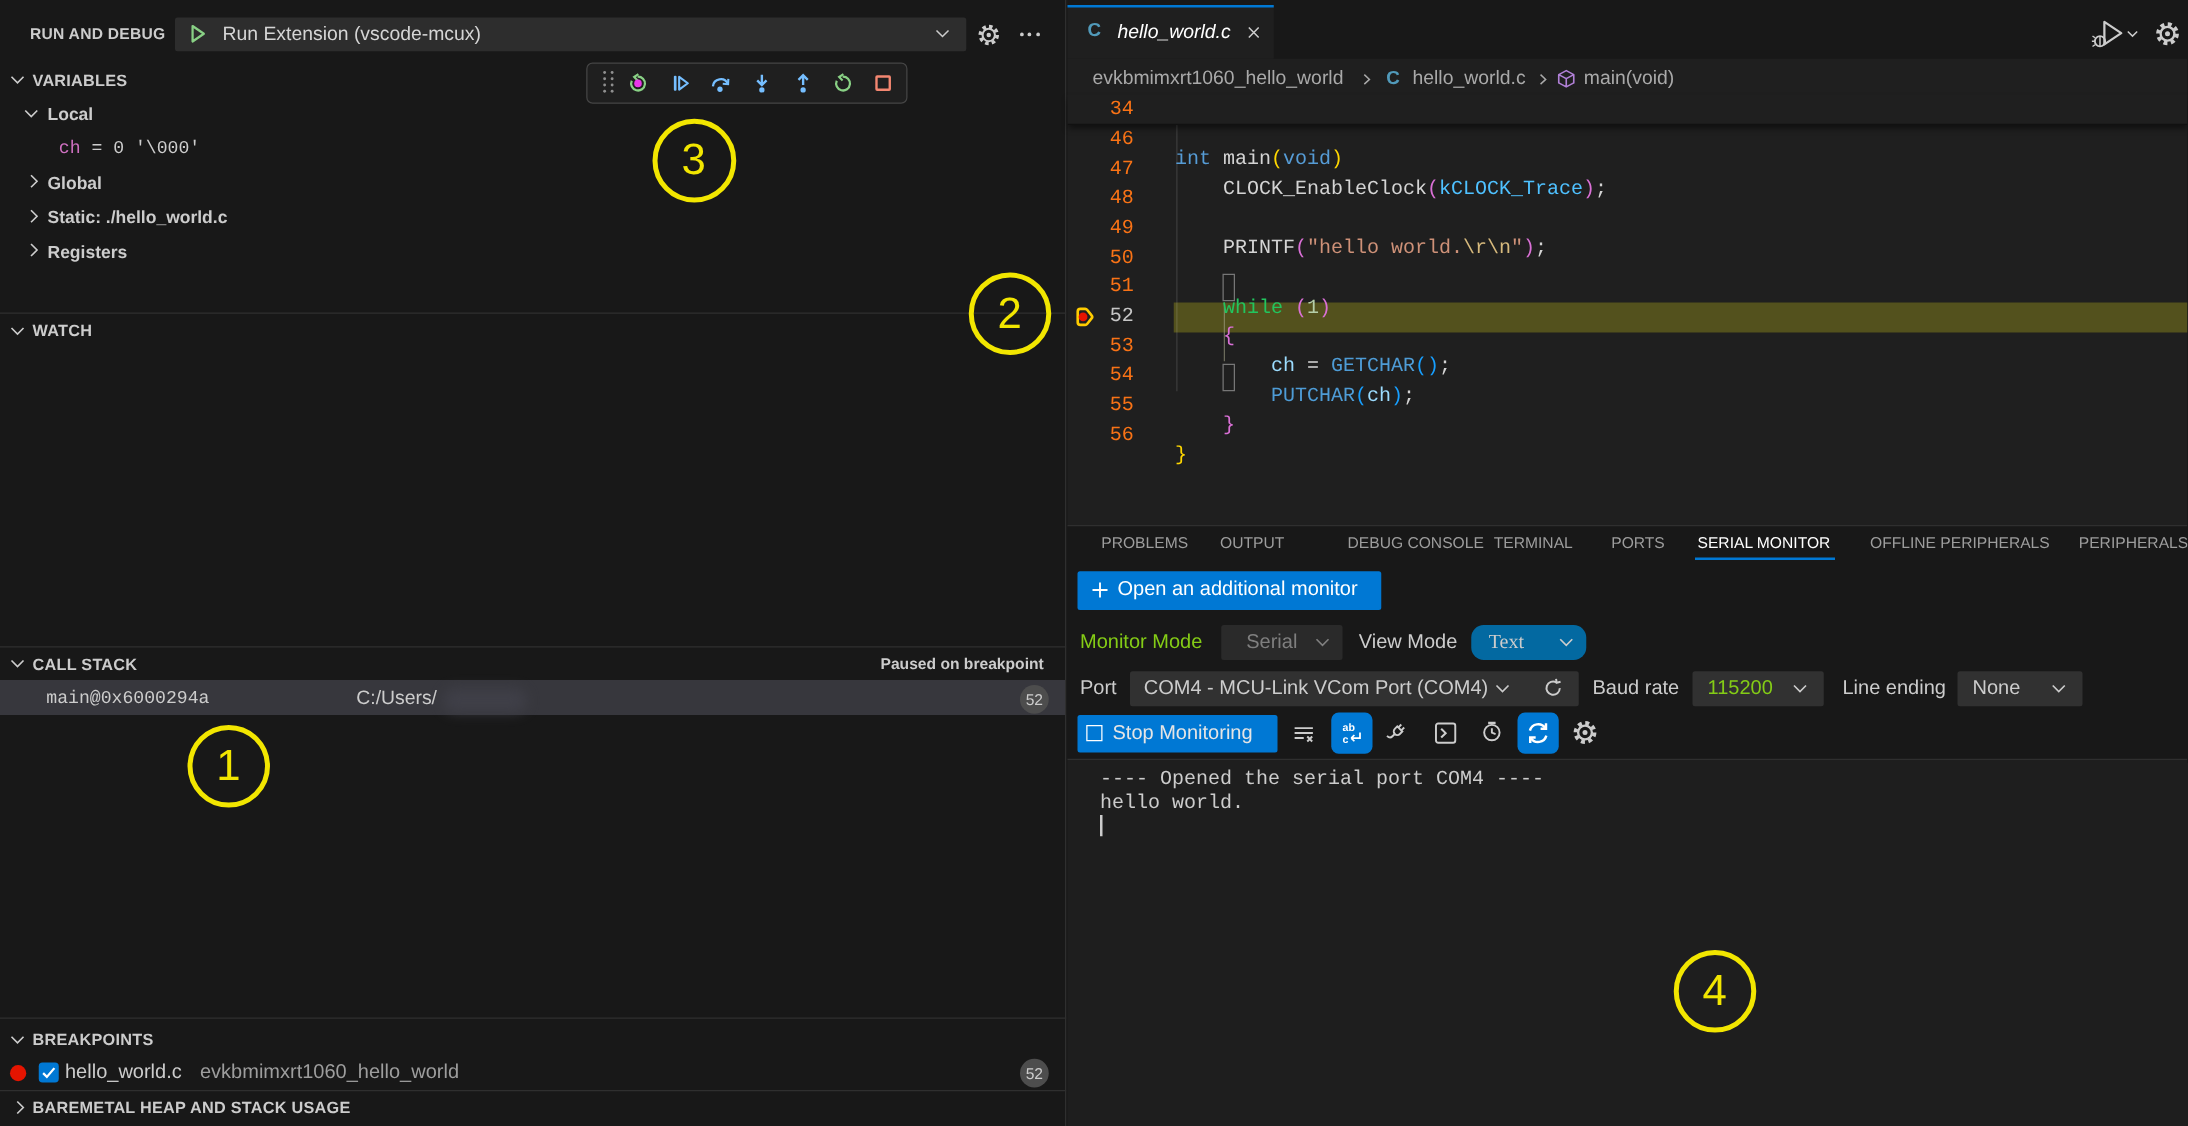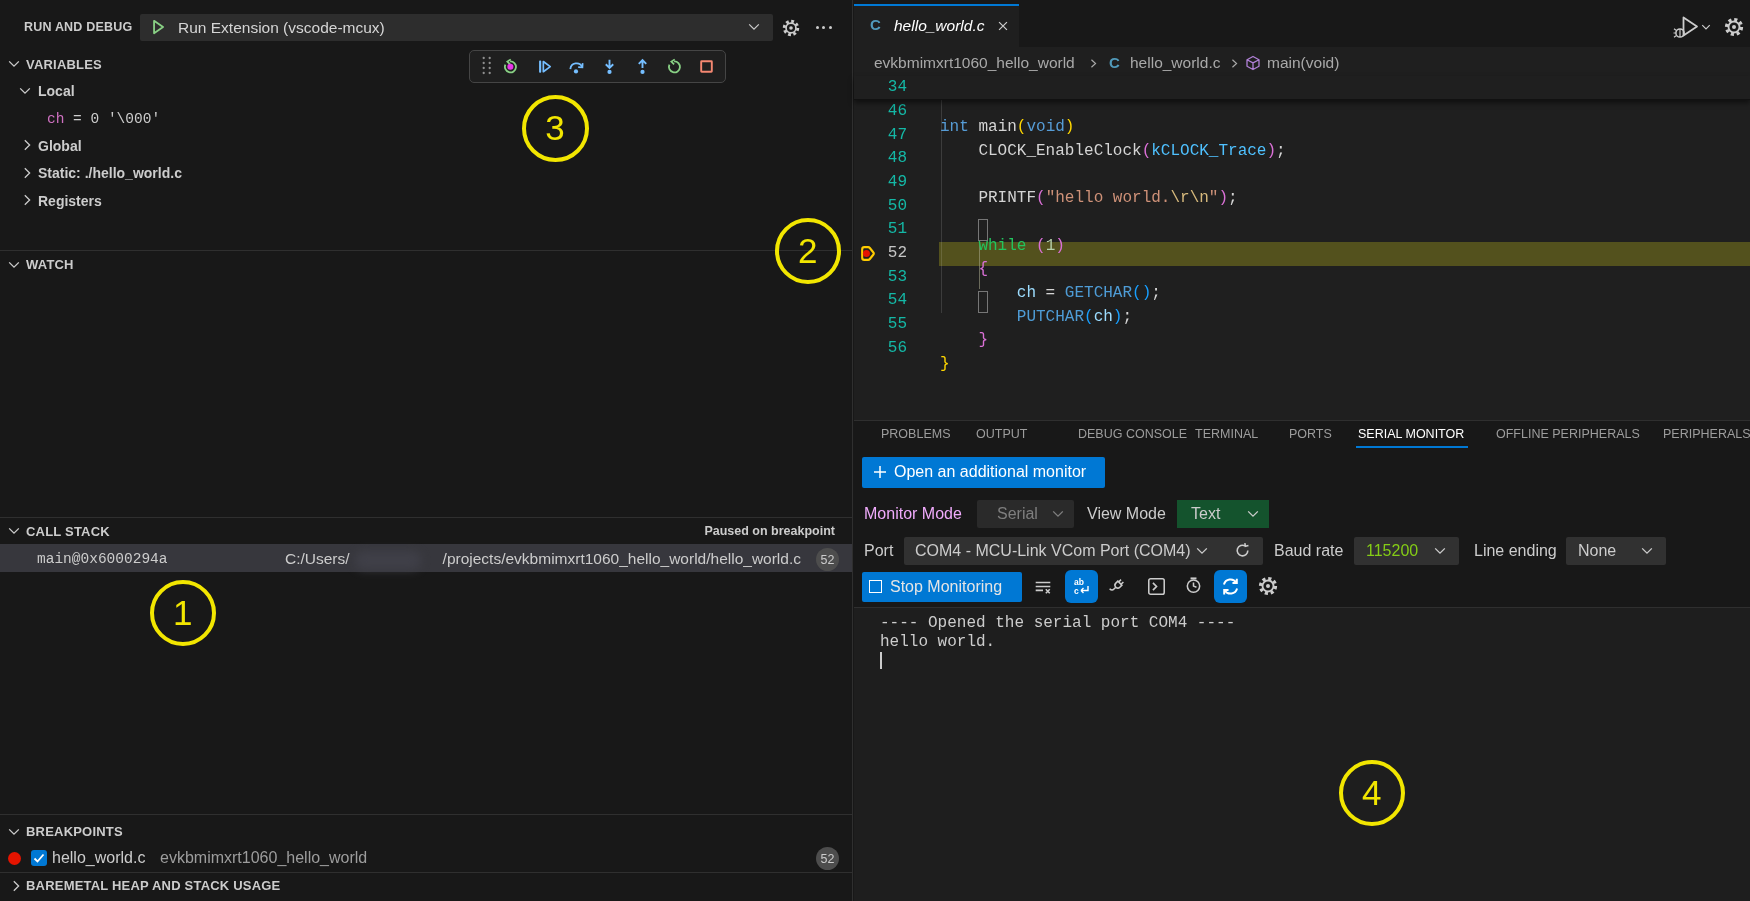--- a/index.html
+++ b/index.html
@@ -75,21 +75,20 @@
   <svg class="abs" style="left:7px;top:524px;" width="14" height="14" viewBox="0 0 16 16">
       <path d="M2.5 5 L8 10.5 L13.5 5" fill="none" stroke="#cccccc" stroke-width="1.5"></path>
     </svg>
   <div class="abs hdr" style="left:26px;top:524px;font-size:13px;">CALL STACK</div>
   <div class="abs" style="right:17px;top:524px;font-size:12.5px;font-weight:600;color:#cccccc;">Paused on breakpoint</div>
 
   <div class="abs" style="left:0;top:544px;width:852px;height:28px;background:#37373d;"></div>
   <div class="abs mono" style="left:37px;top:551px;font-size:14.5px;color:#cccccc;">main@0x6000294a</div>
   <div class="abs" style="left:285px;top:550px;font-size:15.5px;color:#cccccc;">C:/Users/</div>
   <div class="abs" style="left:355px;top:551px;width:66px;height:19px;background:#41414a;border-radius:9px;filter:blur(5px);opacity:0.85;"></div>
-  <div class="abs" style="right:51px;top:550px;font-size:15.5px;color:#cccccc;">/projects/evkbmimxrt1060_hello_world/hello_world.c</div>
   <div class="abs" style="left:816px;top:548px;width:23px;height:23px;border-radius:50%;background:#4d4d4d;color:#cccccc;font-size:12.5px;display:flex;align-items:center;justify-content:center;">52</div>
 
   <div class="sep" style="top:814px;"></div>
   <svg class="abs" style="left:7px;top:825px;" width="14" height="14" viewBox="0 0 16 16">
       <path d="M2.5 5 L8 10.5 L13.5 5" fill="none" stroke="#cccccc" stroke-width="1.5"></path>
     </svg>
   <div class="abs hdr" style="left:26px;top:824px;font-size:13px;">BREAKPOINTS</div>
 
   <div class="abs" style="left:8px;top:851.5px;width:13px;height:13px;border-radius:50%;background:#e51400;"></div>
   <div class="abs" style="left:31px;top:850px;width:16px;height:16px;background:#0078d4;border-radius:3px;"></div>
@@ -185,21 +184,21 @@
   <svg class="abs" style="left:375px;top:58px;" width="11" height="11" viewBox="0 0 16 16">
       <path d="M5 2.5 L11 8 L5 13.5" fill="none" stroke="#a9a9a9" stroke-width="1.7"></path>
     </svg>
   <svg class="abs" style="left:391px;top:55px;" width="16" height="16" viewBox="0 0 16 16">
       <path d="M8 1.5 L14 4.7 L14 11.3 L8 14.5 L2 11.3 L2 4.7 Z M2 4.7 L8 7.9 L14 4.7 M8 7.9 L8 14.5" fill="none" stroke="#b180d7" stroke-width="1.3" stroke-linejoin="round"></path>
     </svg>
   <div class="abs" style="left:413px;top:54px;font-size:15.5px;color:#a9a9a9;">main(void)</div>
 
   <div id="code" class="mono" style="position:absolute;left:0;top:0;width:896px;height:420px;font-size:16px;">
     <style>
-      .ln { position:absolute; left:0; width:53px; text-align:right; color:#14b8a6; height:23.7px; line-height:23.7px; }
+      .ln { position:absolute; left:0; width:53px; text-align:right; color:#f97316; height:23.7px; line-height:23.7px; }
       .cl { position:absolute; left:86px; height:23.7px; line-height:23.7px; white-space:pre;margin-top:40px; }
       .k { color:#569cd6; } .fn { color:#d4d4d4; } .pnk { color:#da70d6; } .blu2 { color:#179fff; }
       .gold { color:#ffd700; } .str { color:#ce9178; } .esc { color:#d7ba7d; } .num { color:#b5cea8; }
       .ctrl { color:#22c55e; } .vr { color:#9cdcfe; } .w { color:#d4d4d4; } .cst { color:#4fc1ff; }
     </style>
 
     <div style="position:absolute;left:85px;top:242.05px;width:811px;height:23.7px;background:#53511d;"></div>
 
     <div style="position:absolute;left:86.5px;top:99.85px;width:1px;height:213px;background:rgba(255,255,255,0.13);"></div>
     <div style="position:absolute;left:124.5px;top:242.05px;width:1px;height:47.4px;background:rgba(170,170,140,0.55);"></div>
@@ -252,29 +251,29 @@
     <div class="abs" style="left:809px;top:6px;">PERIPHERALS</div>
   </div>
   <div id="pctl" style="position:absolute;left:0;top:0;width:932px;height:187px;">
 
     <div class="abs" style="left:8px;top:35.5px;width:243px;height:31px;background:#0078d4;border-radius:2px;"></div>
     <svg class="abs" style="left:18px;top:43px;" width="16" height="16" viewBox="0 0 16 16">
         <path d="M8 2 L8 14 M2 8 L14 8" stroke="#ffffff" stroke-width="1.5"></path>
       </svg>
     <div class="abs" style="left:40px;top:42px;font-size:16px;color:#ffffff;">Open an additional monitor</div>
 
-    <div class="abs" style="left:10px;top:84px;font-size:16px;color:#f0abfc;">Monitor Mode</div>
+    <div class="abs" style="left:10px;top:84px;font-size:16px;color:#84cc16;">Monitor Mode</div>
     <div class="abs" style="left:123px;top:79px;width:97px;height:28px;background:#2a2a2a;border-radius:2px;">
       <span style="position:absolute;left:20px;top:5px;font-size:16px;color:#7f7f7f;">Serial</span>
       <svg style="position:absolute;right:9px;top:7px;" width="14" height="14" viewBox="0 0 16 16">
           <path d="M2.5 5 L8 10.5 L13.5 5" fill="none" stroke="#7f7f7f" stroke-width="1.5"></path>
         </svg>
     </div>
     <div class="abs" style="left:233px;top:84px;font-size:16px;color:#cccccc;">View Mode</div>
-    <div class="abs" style="left:323px;top:79px;width:92px;height:28px;background:#14532d;border-radius:0;">
+    <div class="abs" style="left:323px;top:79px;width:92px;height:28px;background:#0369a1;border-radius:10px;font-family:Liberation Serif, serif;">
       <span style="position:absolute;left:14px;top:5px;font-size:16px;color:#cccccc;">Text</span>
       <svg style="position:absolute;right:9px;top:7px;" width="14" height="14" viewBox="0 0 16 16">
           <path d="M2.5 5 L8 10.5 L13.5 5" fill="none" stroke="#cccccc" stroke-width="1.5"></path>
         </svg>
     </div>
 
     <div class="abs" style="left:10px;top:121px;font-size:16px;color:#cccccc;">Port</div>
     <div class="abs" style="left:50px;top:116px;width:359px;height:28px;background:#313131;border-radius:2px;">
       <span style="position:absolute;left:11px;top:5px;font-size:16px;color:#cccccc;">COM4 - MCU-Link VCom Port (COM4)</span>
       <svg style="position:absolute;left:291px;top:7px;" width="14" height="14" viewBox="0 0 16 16">

